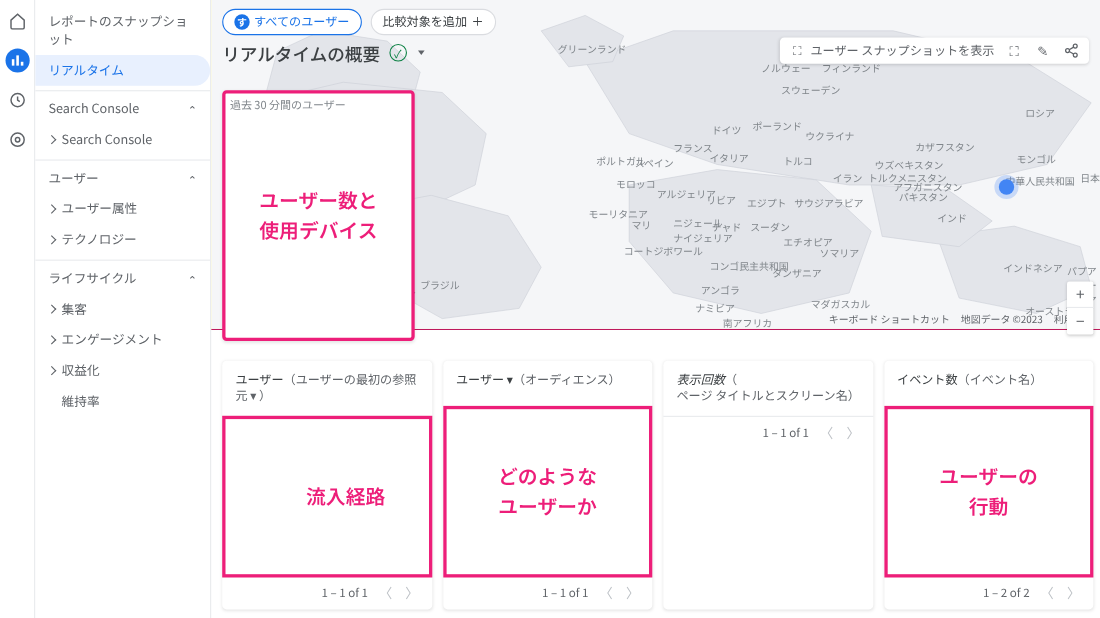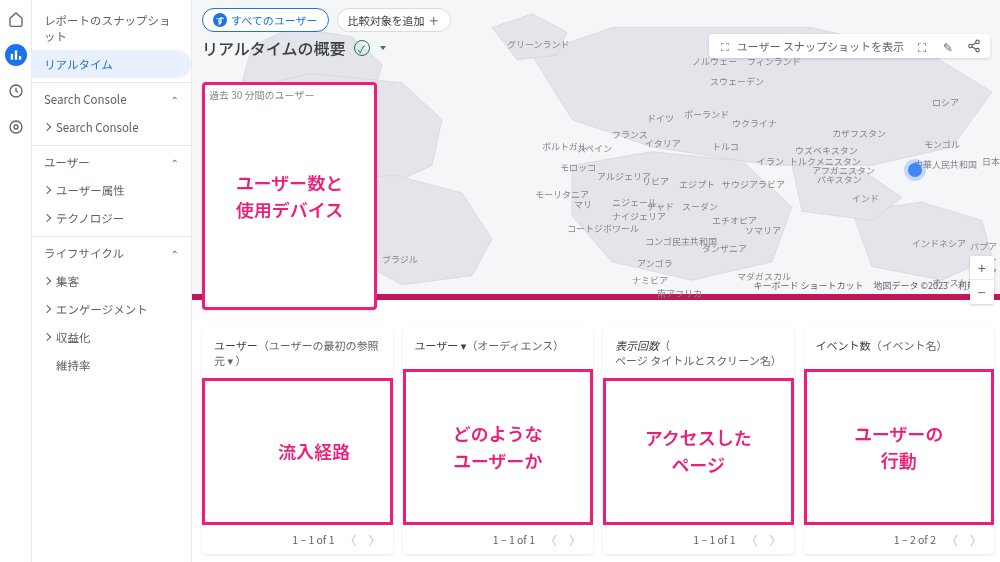--- a/index.html
+++ b/index.html
@@ -19,21 +19,21 @@
     .topbar { position: absolute; top: 0; left: 0; right: 0; padding: 8px 10px; display: flex; gap: 8px; z-index: 5; align-items: center; }
     .chip { display: inline-flex; align-items: center; gap: 4px; padding: 3px 10px; border: 1px solid #dadce0; border-radius: 14px; font-size: 11px; background: #fff; cursor: pointer; }
     .chip.blue { border-color: #1a73e8; color: #1a73e8; }
     .chip-badge { width: 14px; height: 14px; background: #1a73e8; border-radius: 50%; color: #fff; display: inline-flex; align-items: center; justify-content: center; font-size: 9px; font-weight: bold; }
     .title-row { position: absolute; top: 36px; left: 10px; display: flex; align-items: center; gap: 8px; z-index: 5; }
     .title-row h2 { font-size: 16px; font-weight: 500; }
     .check-pill { width:16px; height:16px; border:1px solid #0b8043; border-radius:50%; color:#0b8043; font-size:10px; display:inline-flex; align-items:center; justify-content:center; }
     .title-actions { position: absolute; top: 34px; right: 10px; display: flex; align-items: center; gap: 10px; background: #fff; padding: 4px 8px; border-radius: 4px; box-shadow: 0 1px 3px rgba(0,0,0,0.15); z-index: 5; }
     .act-btn { display: inline-flex; align-items: center; gap: 4px; font-size: 11px; color: #5f6368; cursor: pointer; }
     .act-icon { width: 16px; height: 16px; display:inline-flex; align-items:center; justify-content:center; color:#5f6368;}
-    .map { position: absolute; top: 0; left: 0; right: 0; height: 300px; background: #fef9c3; border-bottom: 6px solid #be185d; }
+    .map { position: absolute; top: 0; left: 0; right: 0; height: 300px; background: #fef9c3; border-bottom: 1px solid #be185d; }
     .map svg { width: 100%; height: 100%; }
     .map-label { position: absolute; font-size: 9px; color: #80868b; }
     .map-dot { position:absolute; width:14px; height:14px; background:#4285f4; border-radius:50%; top:163px; right:78px; box-shadow:0 0 0 4px rgba(66,133,244,0.25);}
     .map-attrib { position:absolute; bottom:2px; right:6px; font-size:9px; color:#5f6368; display:flex; gap:10px;}
     .zoom { position:absolute; right:6px; top:256px; width:24px; background:#fff; box-shadow:0 1px 3px rgba(0,0,0,0.2); border-radius:2px; z-index:3;}
     .zoom div { height:24px; display:flex; align-items:center; justify-content:center; font-size:14px; color:#5f6368; cursor:pointer; border-bottom:1px solid #e8eaed;}
     .zoom div:last-child { border-bottom:none; }
     .card { position: absolute; background: #fff; box-shadow: 0 1px 3px rgba(0,0,0,0.1); border-radius: 4px; }
     .card-users { top: 82px; left: 10px; width: 175px; height: 228px; z-index: 4; border: 3px solid #ed1e79; padding: 6px 8px; }
     .card-users .hdr { font-size: 10px; color: #80868b; margin: -4px -4px 4px -4px;}
@@ -269,24 +269,20 @@
           </div>
         <div class="mini-ftr">
             <span style="white-space: pre-line;">1 – 1 of 1</span>
             <span class="arrow">〈</span>
             <span class="arrow">〉</span>
           </div>
       </div>
       <div class="mini">
         <div class="mini-hdr"><span class="ttl" style="white-space: pre-line; font-style: italic;">表示回数</span><span style="white-space:pre-line">（
 ページ タイトルとスクリーン名）</span></div>
-        <div class="mini-body">
-            <div class="overlay-text" style="white-space: pre-line;">アクセスした
-ページ</div>
-          </div>
         <div class="mini-ftr">
             <span style="white-space: pre-line;">1 – 1 of 1</span>
             <span class="arrow">〈</span>
             <span class="arrow">〉</span>
           </div>
       </div>
       <div class="mini">
         <div class="mini-hdr"><span class="ttl" style="white-space: pre-line;">イベント数</span><span style="white-space: pre-line;">（イベント名）</span></div>
         <div class="mini-body">
             <div class="overlay-text" style="white-space: pre-line;">ユーザーの

